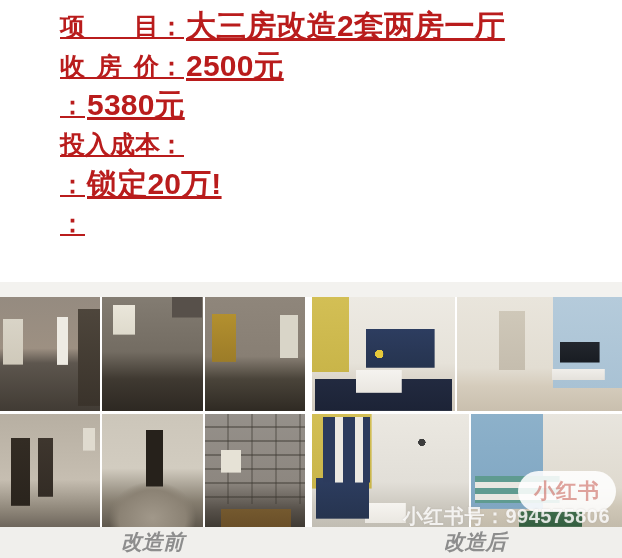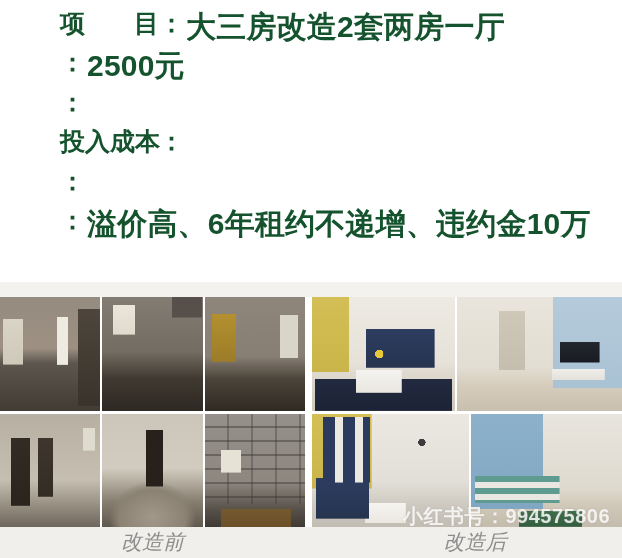--- a/index.html
+++ b/index.html
@@ -3,21 +3,21 @@
 <meta charset="utf-8">
 <style>
   * { margin:0; padding:0; box-sizing:border-box; }
   body { font-family: "Liberation Sans", sans-serif; background:#ffffff; }
   .canvas {
     position:relative; width:622px; height:558px; background:#ffffff; overflow:hidden;
   }
 
   
   .stats { position:absolute; top:7px; left:60px; right:8px; }
-  .stat-row { display:flex; align-items:flex-start; height:39.4px; color:#14532d; }
+  .stat-row { display:flex; align-items:center; height:39.4px; color:#b91c1c;text-decoration:underline; }
   .stat-label {
     display:inline-block; width:99px; font-size:25px; font-weight:700;
     text-align:justify; text-align-last:justify; white-space:nowrap;
   }
   .stat-colon { font-size:25px; font-weight:700; margin-right:2px; }
   .stat-value { font-size:30px; font-weight:700; white-space:nowrap; letter-spacing:0.2px; }
 
   
   .collage { position:absolute; top:282px; left:0; width:622px; height:276px; }
   .strip-top { height:15px; background:#f3f2ef; }
@@ -84,21 +84,21 @@
   .a4 { flex-basis:49%; background:
     repeating-linear-gradient(180deg,#5f9b90 0 6px,#e9e7e1 6px 12px) no-repeat 6% 72%/56% 24%,
     linear-gradient(#3d6c4b,#335e40) no-repeat 55% 100%/42% 14%,
     linear-gradient(#8db1ca,#7fa6c2) no-repeat 0 0/48% 84%,
     linear-gradient(180deg,#e8e5de,#dfdacf 65%,#cfc7b7 82%,#c3bbab); }
 
   
   .caption-strip { position:relative; height:31px; background:#f0efec; }
   .caption {
     position:absolute; top:0; height:31px; line-height:29px;
-    font-size:21px; font-style:italic; color:#8d8d8d; text-align:center; font-weight:400;
+    font-size:21px; font-style:italic; color:#8d8d8d; text-align:center; font-weight:700;
   }
   .caption.before { left:0; width:305px; }
   .caption.after { left:320px; width:310px; }
 
   
   .brand-pill {
     position:absolute; top:189px; right:6px; padding:6px 16px 7px;
     background:rgba(255,255,255,0.92); border-radius:22px;
     font-size:21px; font-weight:700; color:#dfa09a; letter-spacing:1px;
     opacity:0.95;
@@ -114,36 +114,38 @@
 
 <div class="canvas">
 
   <div class="stats">
     <div class="stat-row">
       <span class="stat-label">项目</span>
         <span class="stat-colon">：</span>
         <span class="stat-value">大三房改造2套两房一厅</span>
     </div>
     <div class="stat-row">
+      <span class="stat-label">收房价</span>
         <span class="stat-colon">：</span>
         <span class="stat-value">2500元</span>
     </div>
     <div class="stat-row">
         <span class="stat-colon">：</span>
+        <span class="stat-value">5380元</span>
     </div>
     <div class="stat-row">
       <span class="stat-label">投入成本</span>
         <span class="stat-colon">：</span>
     </div>
     <div class="stat-row">
         <span class="stat-colon">：</span>
+        <span class="stat-value">锁定20万!</span>
     </div>
     <div class="stat-row">
         <span class="stat-colon">：</span>
-        <span class="stat-value">溢价高、6年租约不递增、违约金10万</span>
     </div>
   </div>
 
   <div class="collage">
     <div class="strip-top"></div>
 
     <div class="photos">
       <div class="col-before">
         <div class="prow r1">
           <div class="photo b1"></div>
@@ -169,16 +171,17 @@
           <div class="photo a4"></div>
         </div>
       </div>
     </div>
 
     <div class="caption-strip">
       <div class="caption before">改造前</div>
       <div class="caption after">改造后</div>
     </div>
 
+    <div class="brand-pill">小红书</div>
     <div class="account-line">小红书号：994575806</div>
   </div>
 
 </div>
 
 </body></html>

